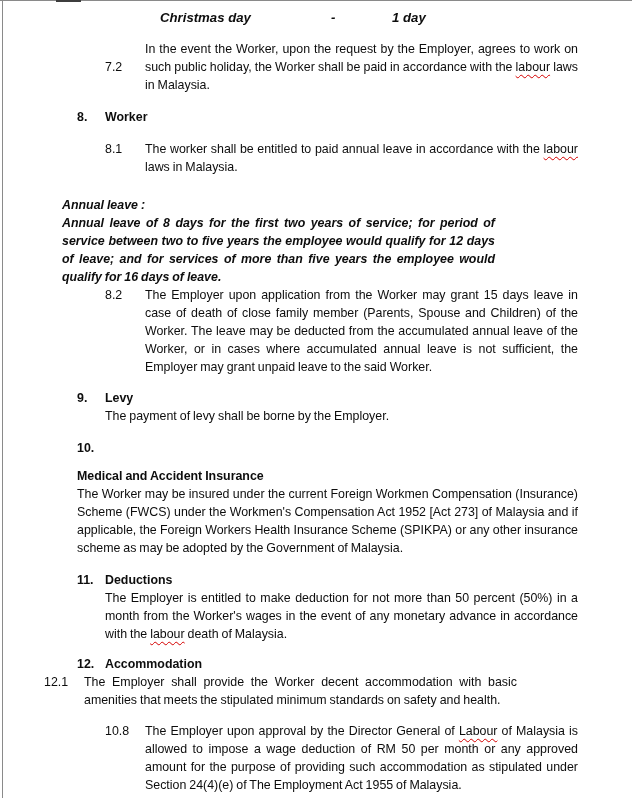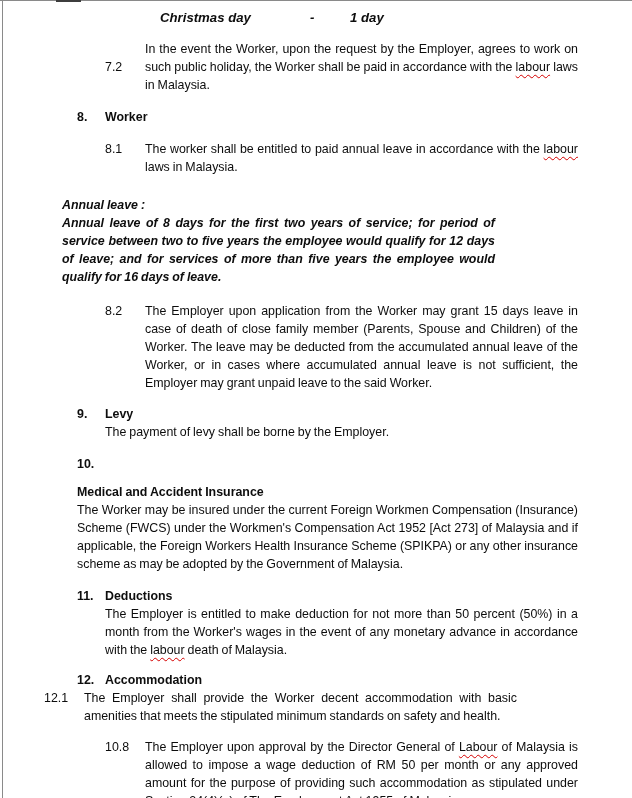--- a/index.html
+++ b/index.html
@@ -27,20 +27,21 @@
   }
 
   
   .holiday {
     display: flex;
     margin: 9px 0 0 160px;
     font-weight: bold;
     font-style: italic;
     font-size: 13.2px;
     line-height: 18px;
+    gap: 21px;
   }
   .holiday .h-name { width: 150px; }
   .holiday .h-dash { width: 40px; }
 
   
   #blocks { font-size: 12.4px; line-height: 18px; word-spacing: -0.5px; }
   .blk { display: flex; }
   .blk-section, .blk-section-body { margin-left: 77px; width: 501px; }
   .blk-section .num, .blk-section-body .num { flex: 0 0 28px; font-weight: bold; }
   .blk-subitem { margin-left: 105px; width: 473px; }
@@ -56,21 +57,21 @@
     text-decoration-color: var(--sq-color, #d40000);
     text-decoration-thickness: 1px;
     text-underline-offset: 3px;
   }
   
   #blocks .blk:nth-child(1)  { margin-top: 13px; align-items: center; }
   #blocks .blk:nth-child(2)  { margin-top: 14px; }
   #blocks .blk:nth-child(3)  { margin-top: 14px; }
   #blocks .blk:nth-child(4)  { margin-top: 20px; }
   #blocks .blk:nth-child(5)  { margin-top: 0; }
-  #blocks .blk:nth-child(6)  { margin-top: 16px; }
+  #blocks .blk:nth-child(6)  { }
   #blocks .blk:nth-child(7)  { margin-top: 13px; }
   #blocks .blk:nth-child(8)  { margin-top: 14px; flex-direction: column; }
   #blocks .blk:nth-child(9)  { margin-top: 14px; }
   #blocks .blk:nth-child(10) { margin-top: 12px; }
   #blocks .blk:nth-child(11) { margin-top: 0; margin-left: 44px; }
   #blocks .blk:nth-child(12) { margin-top: 13px; }
 </style>
 </head>
 <body>
 

